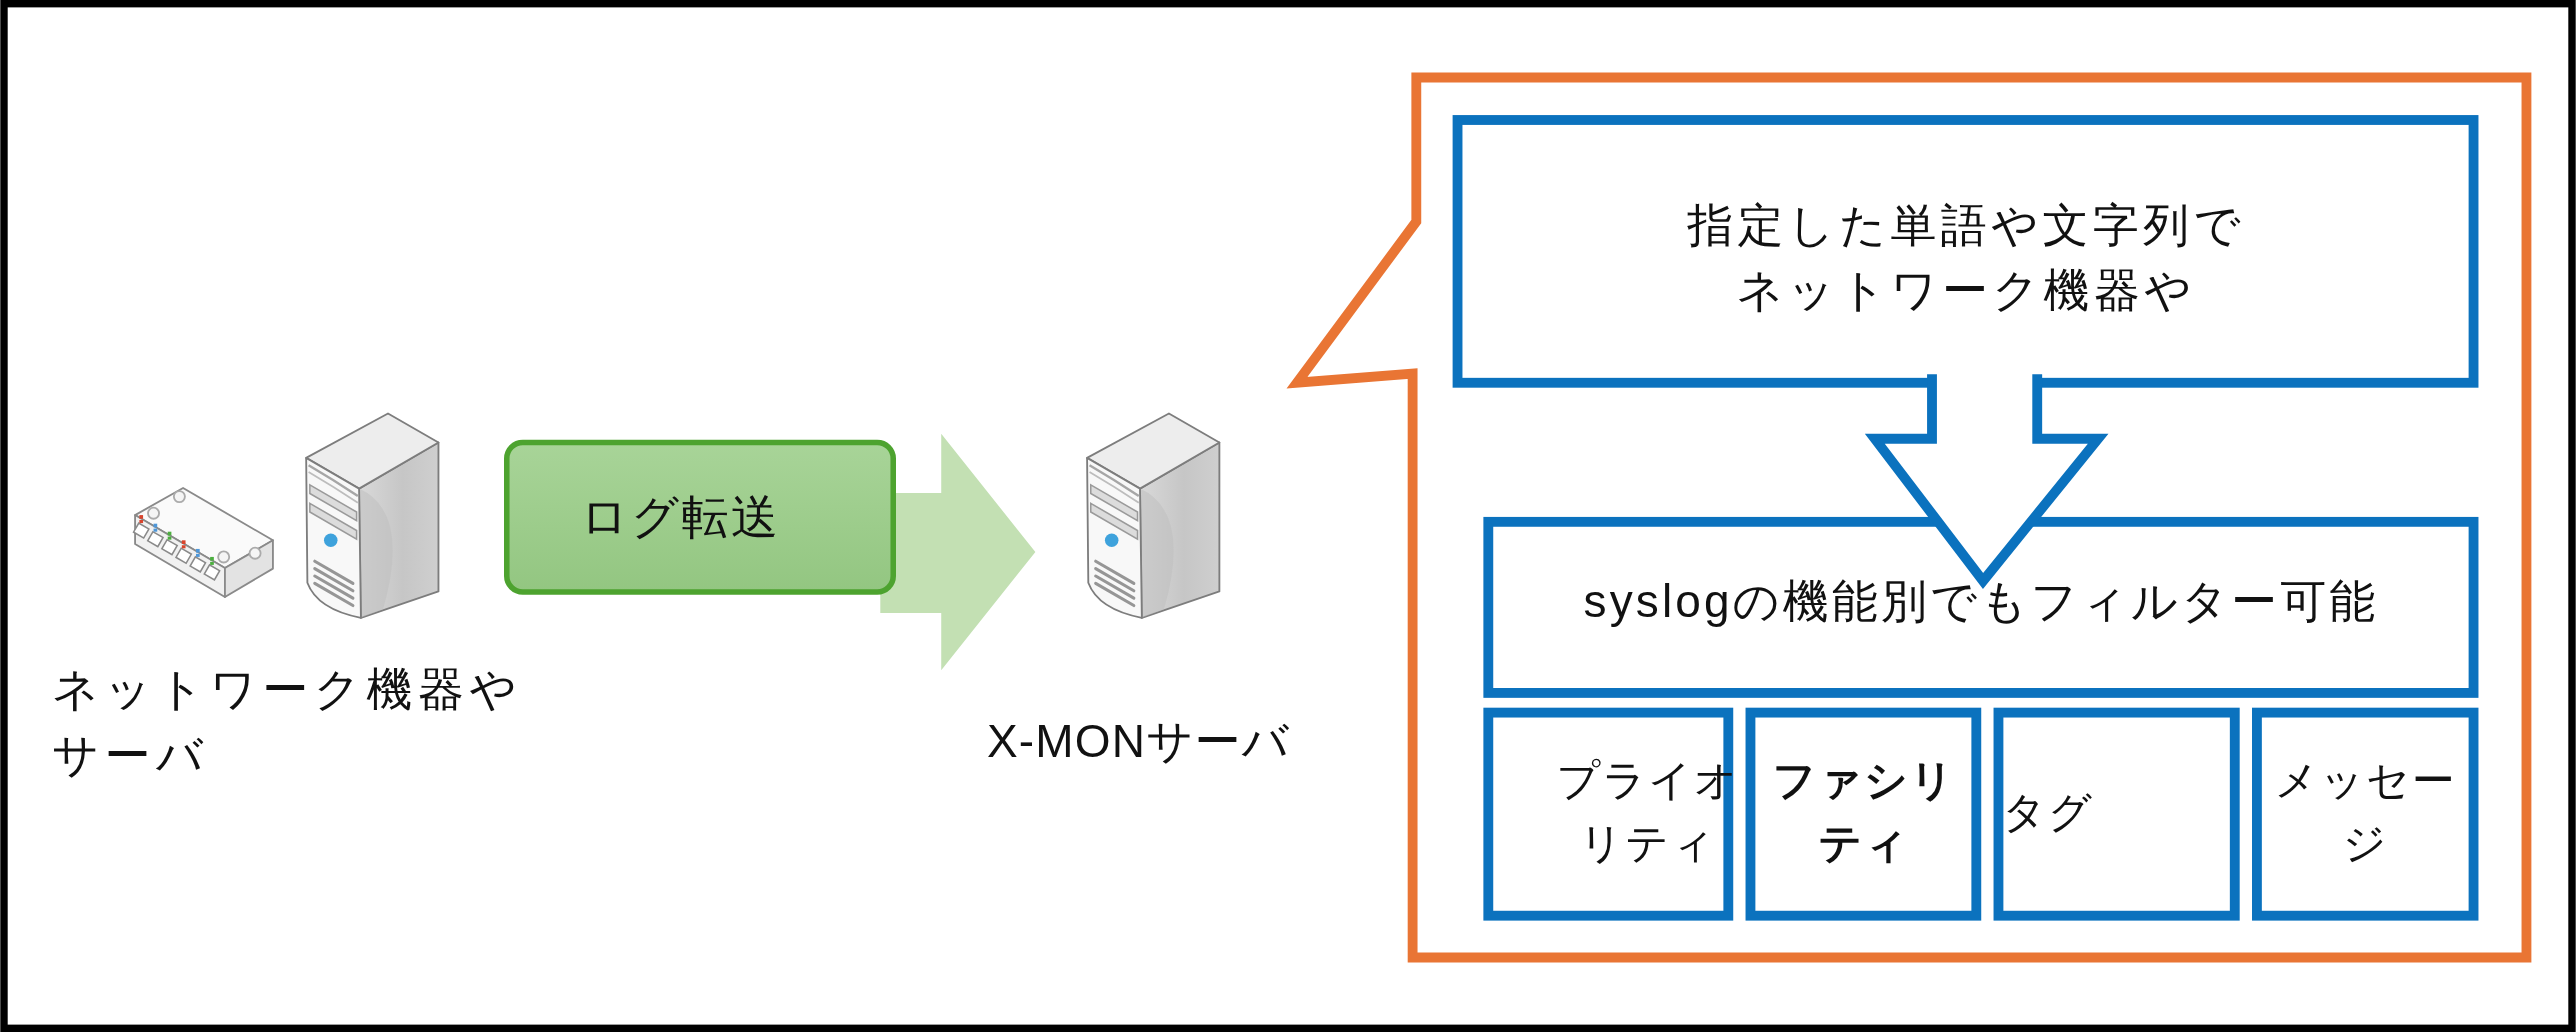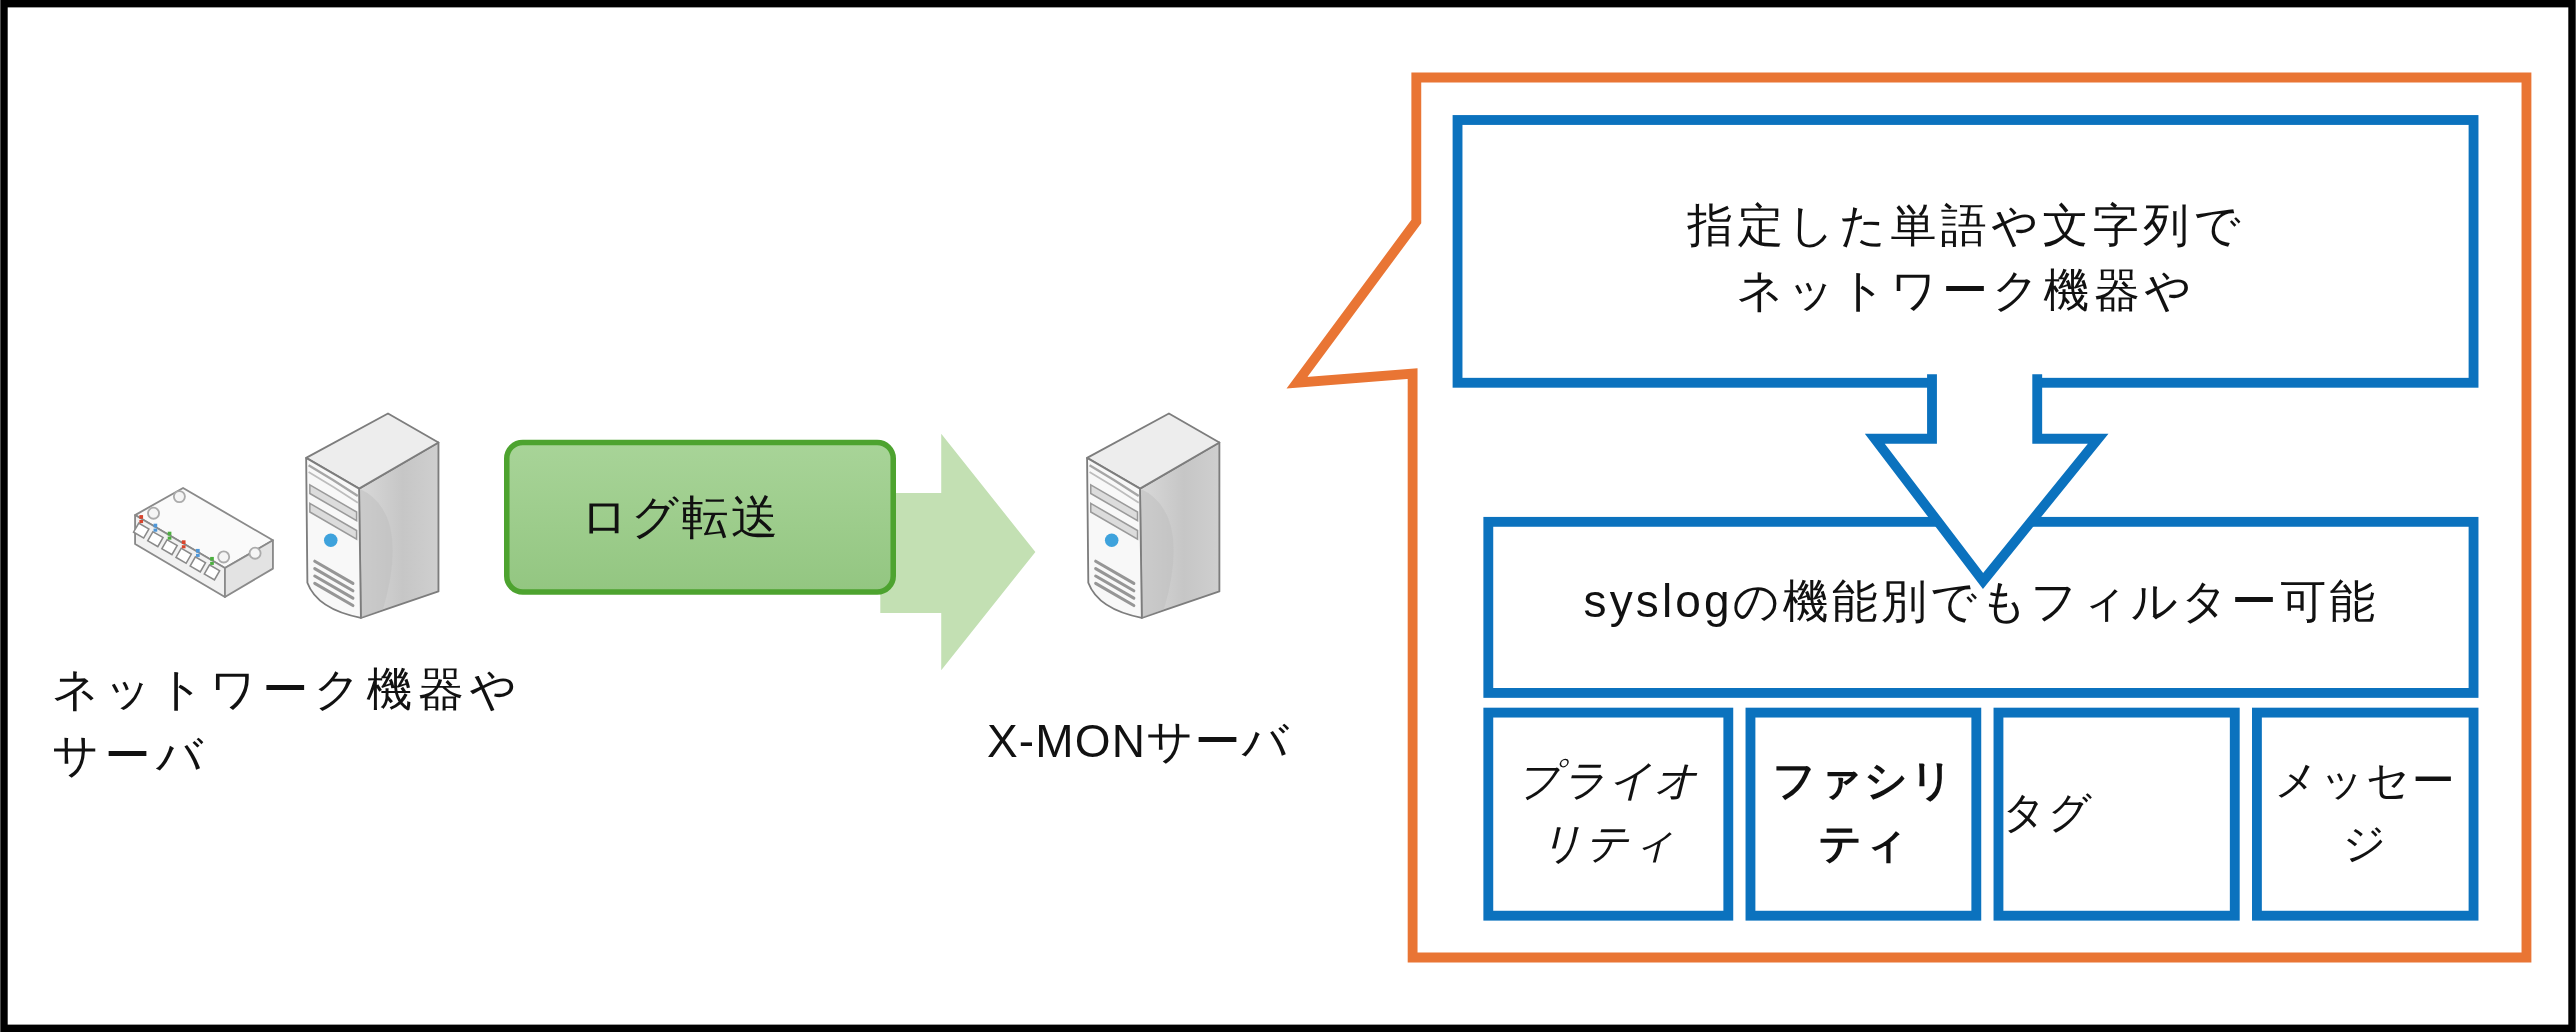--- a/index.html
+++ b/index.html
@@ -41,21 +41,21 @@
     padding-bottom:43px;box-sizing:border-box;
     font-size:46px;letter-spacing:3.1px;white-space:nowrap;
   }
   .cell-label{
     top:713px;height:198px;
     display:flex;flex-direction:column;align-items:center;justify-content:center;
     font-size:43px;line-height:63px;letter-spacing:1.8px;
     text-align:center;white-space:nowrap;
   }
   .cell-label span:empty{display:none;}
-  .cell-1{left:1488px;width:240px;font-style:italic;}
+  .cell-1{left:1528px;width:240px;}
   .cell-2{left:1751px;width:226px;font-weight:bold;}
   .cell-3{left:1930px;width:236px;}
   .cell-4{left:2257px;width:217px;}
 </style>
 </head>
 <body>
 
 <div class="stage">
 
   <svg class="scene" viewBox="0 0 4185 1677" aria-hidden="true">

